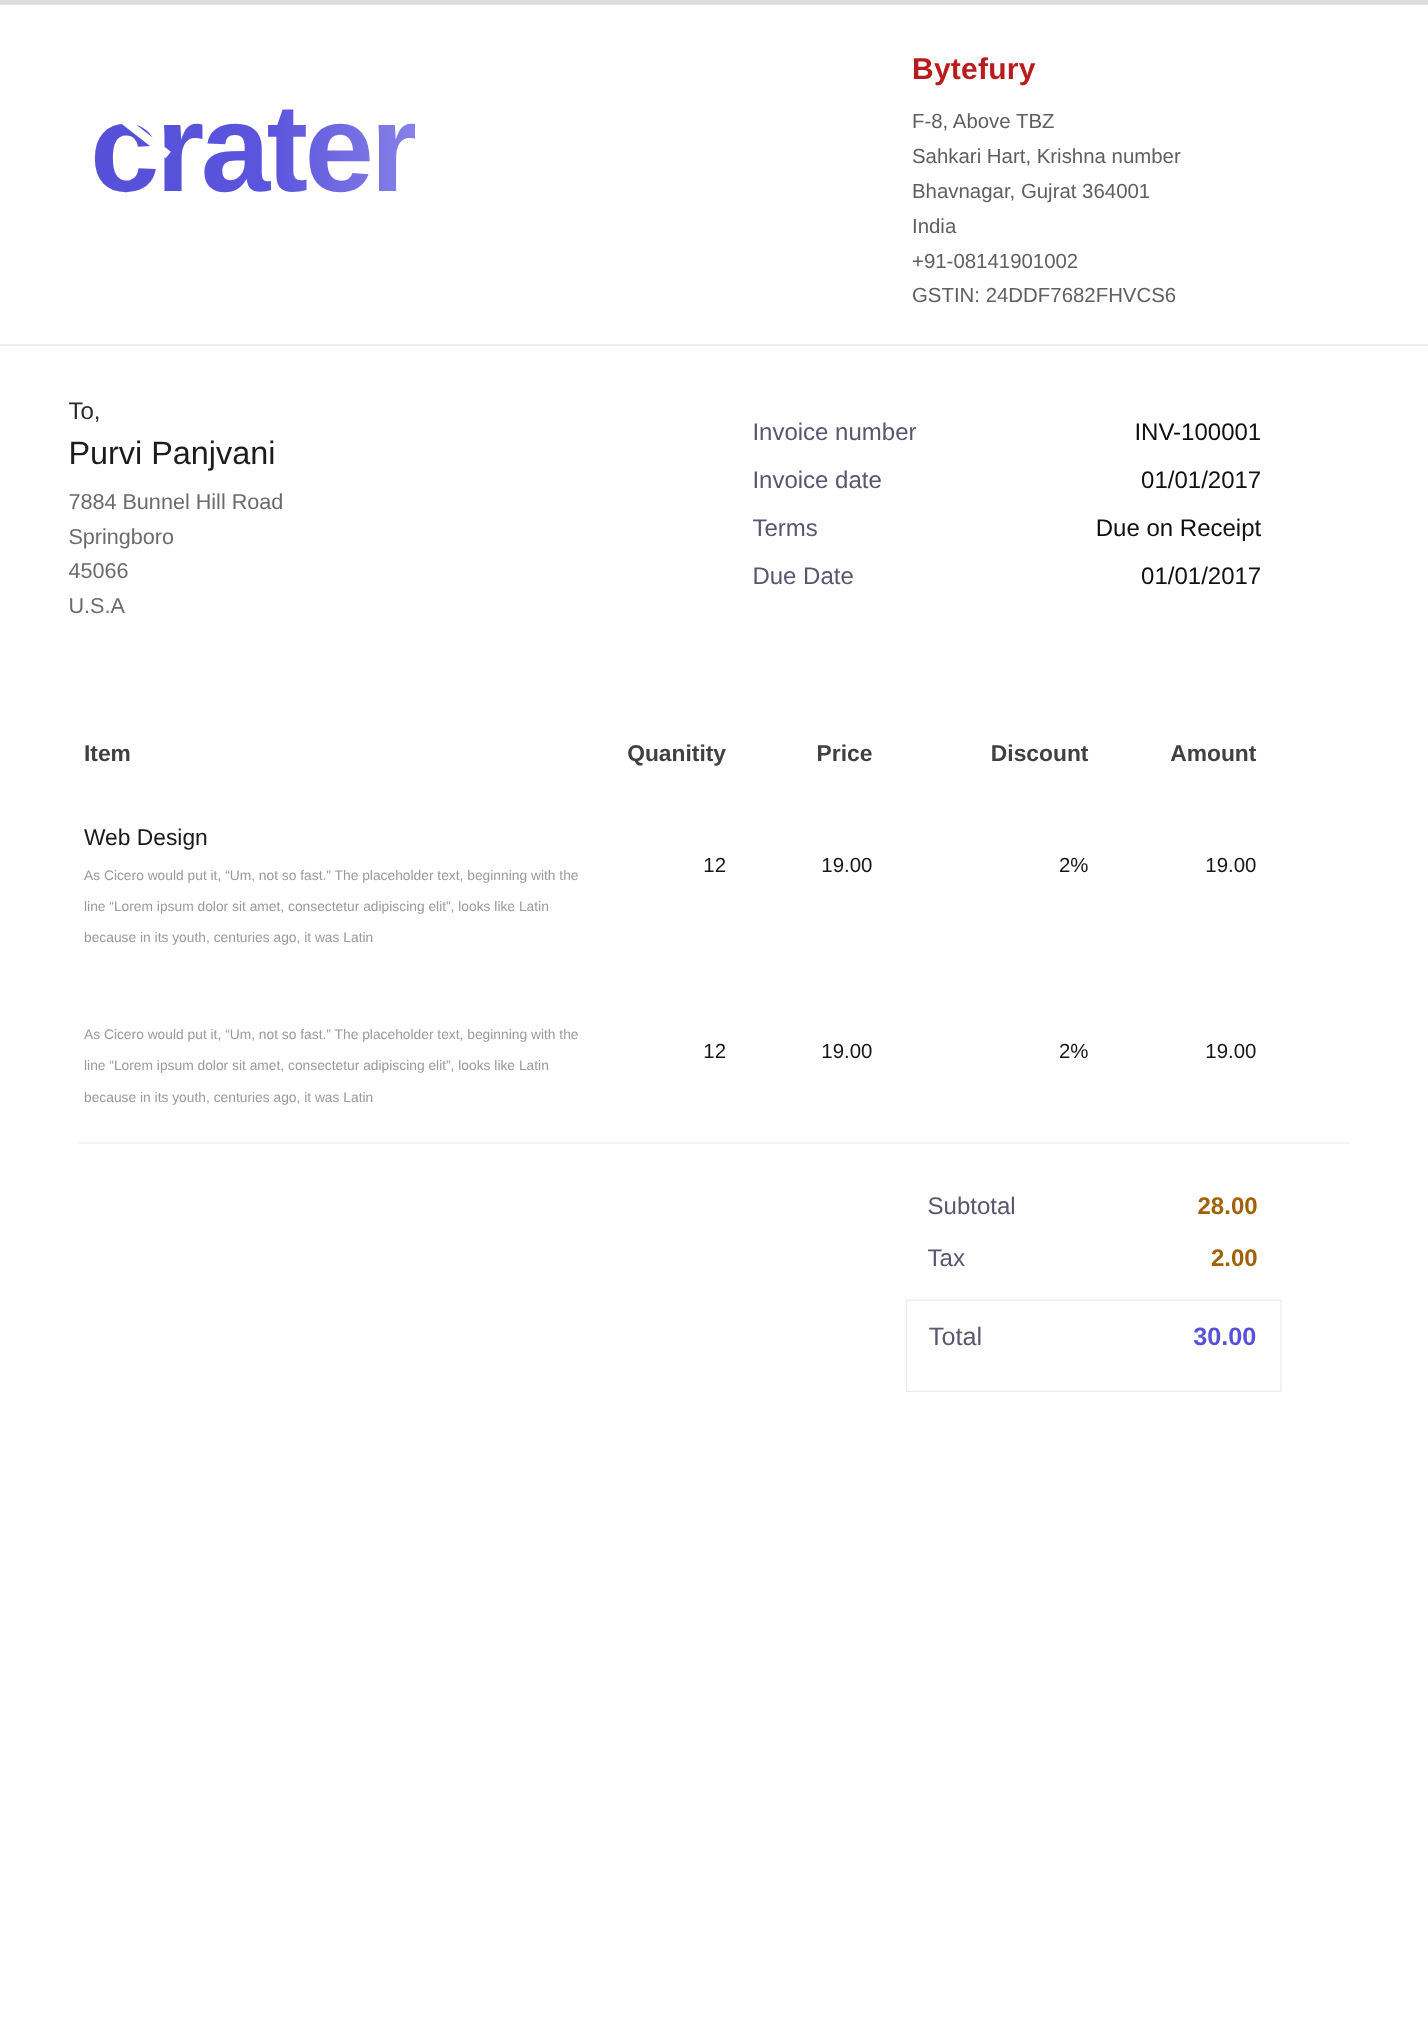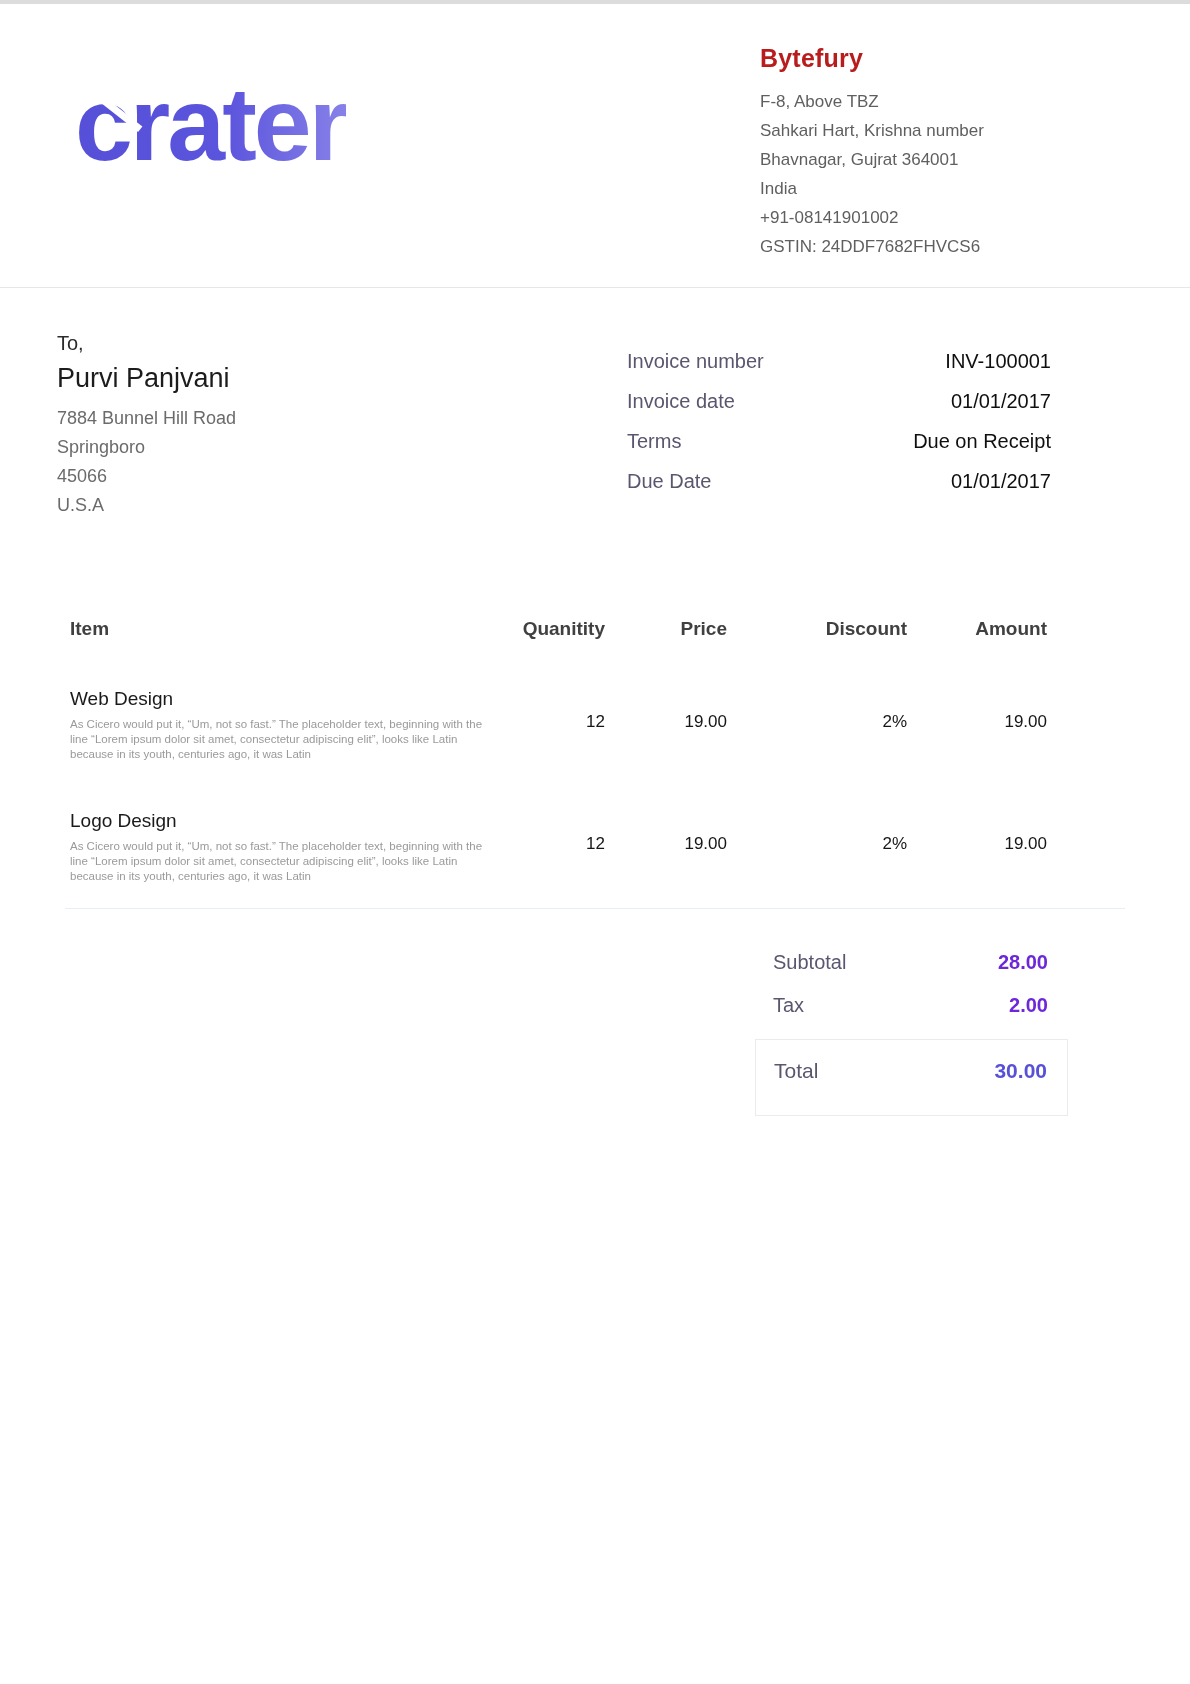--- a/index.html
+++ b/index.html
@@ -63,34 +63,34 @@
     grid-template-columns:433px 115px 122px 180px 140px 78px;
     align-items:start;
   }
   .th { font-size:19px; font-weight:700; color:#404040; }
   .th.right, .td.right { text-align:right; }
   .th.item-col { padding-left:13px; }
   .item-row { margin-top:48px; }
   .item-cell { padding-left:13px; }
   .item-name { font-size:19px; color:#1a1a1a; }
   .item-desc {
-    margin-top:7px; font-size:11.5px; color:#9a9a9a; line-height:15px;
+    margin-top:7px; font-size:11.5px; color:#9a9a9a; line-height:26px;
     max-width:420px;
   }
   .td { font-size:17px; color:#161616; padding-top:24px; }
   .items-rule { border-bottom:1px solid #e9edf5; margin-top:24px; margin-left:8px; }
 
   
   .totals { width:313px; margin:42px 122px 0 auto; }
   .totals-row {
     display:flex; justify-content:space-between; align-items:baseline;
     padding:0 20px 0 18px; margin-bottom:20px;
   }
   .totals-label { font-size:20px; color:#5a566f; }
-  .totals-value { font-size:20px; font-weight:700; color:#6d28d9;margin-left:45px; }
+  .totals-value { font-size:20px; font-weight:700; color:#a16207;margin-left:45px; }
   .total-box {
     border:1px solid #ebebeb;
     padding:19px 20px 32px 18px;
     display:flex; justify-content:space-between; align-items:baseline;
     margin-top:22px;
   }
   .total-box .totals-label { font-size:21px; }
   .grand-total { font-size:21px; font-weight:700; color:#5851d8; }
 </style>
 </head>
@@ -167,21 +167,20 @@
       </div>
       <div class="td right">12</div>
       <div class="td right">19.00</div>
       <div class="td right">2%</div>
       <div class="td right">19.00</div>
       <div></div>
     </div>
 
     <div class="tgrid item-row">
       <div class="item-cell">
-        <div class="item-name">Logo Design</div>
         <div class="item-desc">As Cicero would put it, “Um, not so fast.” The placeholder text, beginning with the line “Lorem ipsum dolor sit amet, consectetur adipiscing elit”, looks like Latin because in its youth, centuries ago, it was Latin</div>
       </div>
       <div class="td right">12</div>
       <div class="td right">19.00</div>
       <div class="td right">2%</div>
       <div class="td right">19.00</div>
       <div></div>
     </div>
 
     <div class="items-rule"></div>

